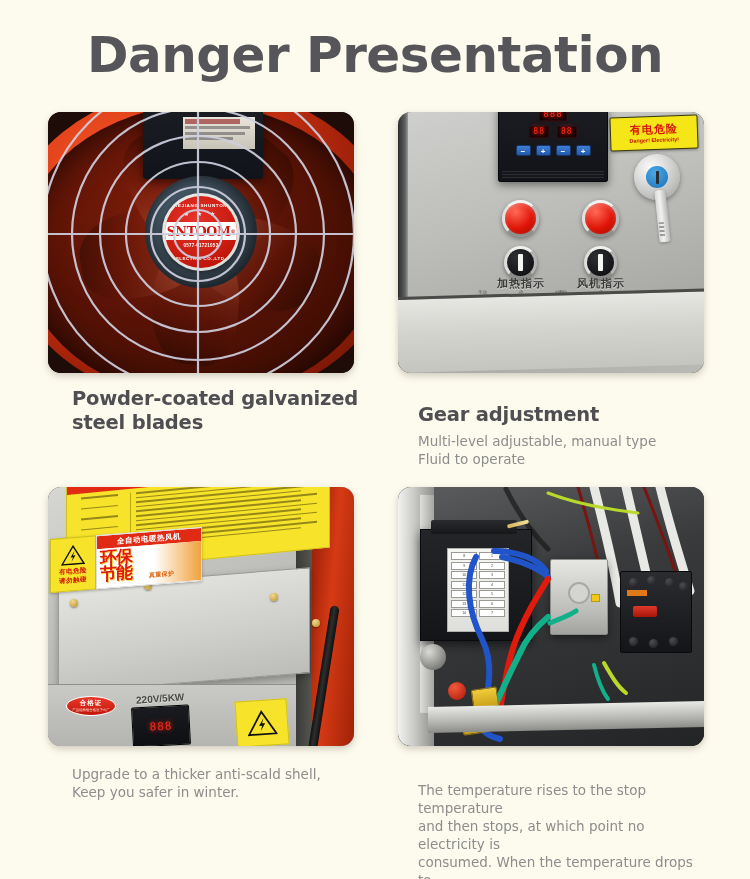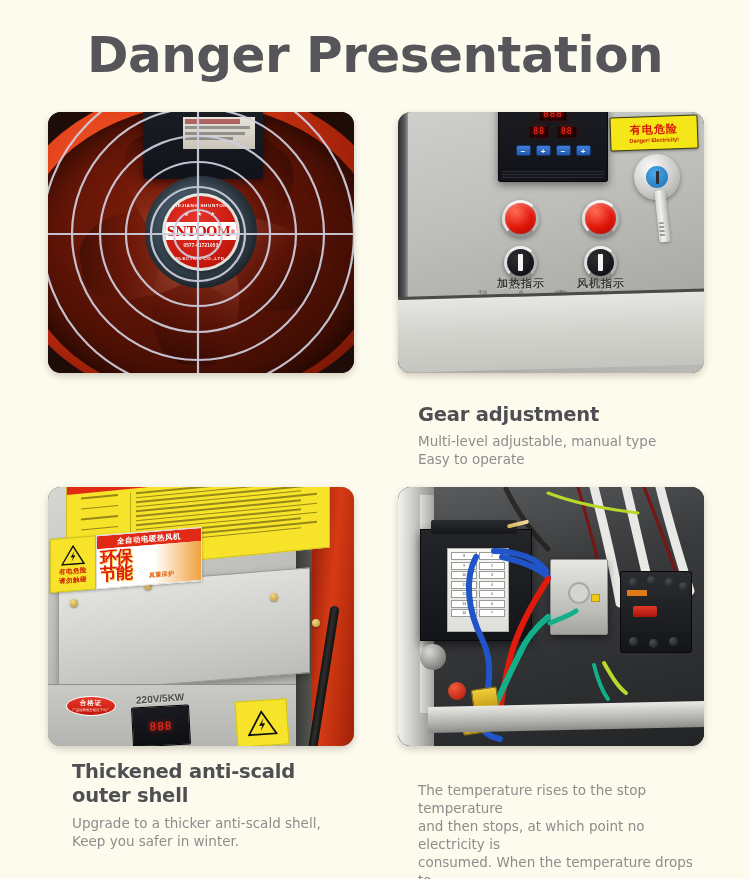--- a/index.html
+++ b/index.html
@@ -523,20 +523,22 @@
           <circle cx="150" cy="122" r="72"></circle>
           <circle cx="150" cy="122" r="98"></circle>
           <circle cx="150" cy="122" r="126"></circle>
           <circle cx="150" cy="122" r="156"></circle>
           <line x1="150" y1="-40" x2="150" y2="284"></line>
           <line x1="-20" y1="122" x2="320" y2="122"></line>
         </g>
       </svg>
     </div>
     <div class="caption">
+      <div class="cap-title">Powder-coated
+galvanized steel blades</div>
     </div>
   </div>
 
   <div class="feature f-tr">
     <div class="photo">
       <div class="cp-bg"></div>
       <div class="cp-left-edge"></div>
 
       <div class="cp-ctrl">
         <div class="cp-disp-row" style="padding-top:3px">
@@ -581,21 +583,21 @@
         <span>手动</span>
         <span>停</span>
         <span>自动</span>
       </div>
 
       <div class="cp-lower"></div>
     </div>
     <div class="caption">
       <div class="cap-title">Gear adjustment</div>
       <div class="cap-sub">Multi-level adjustable, manual type
-Easy to operate</div>
+Fluid to operate</div>
     </div>
   </div>
 
   <div class="feature f-bl">
     <div class="photo">
       <div class="sh-bg"></div>
       <div class="sh-red-right"></div>
       <div class="sh-dark-right"></div>
 
       <div class="sh-toplabel">
@@ -662,22 +664,20 @@
       </div>
       <div class="sh-warn2">
         <svg width="30" height="26" viewBox="0 0 24 20">
           <polygon points="12,1 23,19 1,19" fill="#f7e32a" stroke="#111" stroke-width="1.4"></polygon>
           <path d="M13.5 6 L9.5 12.2 L12 12.2 L10.5 16.5 L14.5 10.3 L12 10.3 Z" fill="#111"></path>
         </svg>
       </div>
       <div class="sh-cord"></div>
     </div>
     <div class="caption">
-      <div class="cap-title">Thickened anti-scald
-outer shell</div>
       <div class="cap-sub">Upgrade to a thicker anti-scald shell,
 Keep you safer in winter.</div>
     </div>
   </div>
 
   <div class="feature f-br">
     <div class="photo">
       <div class="ec-bg"></div>
       <div class="ec-inner"></div>
 

